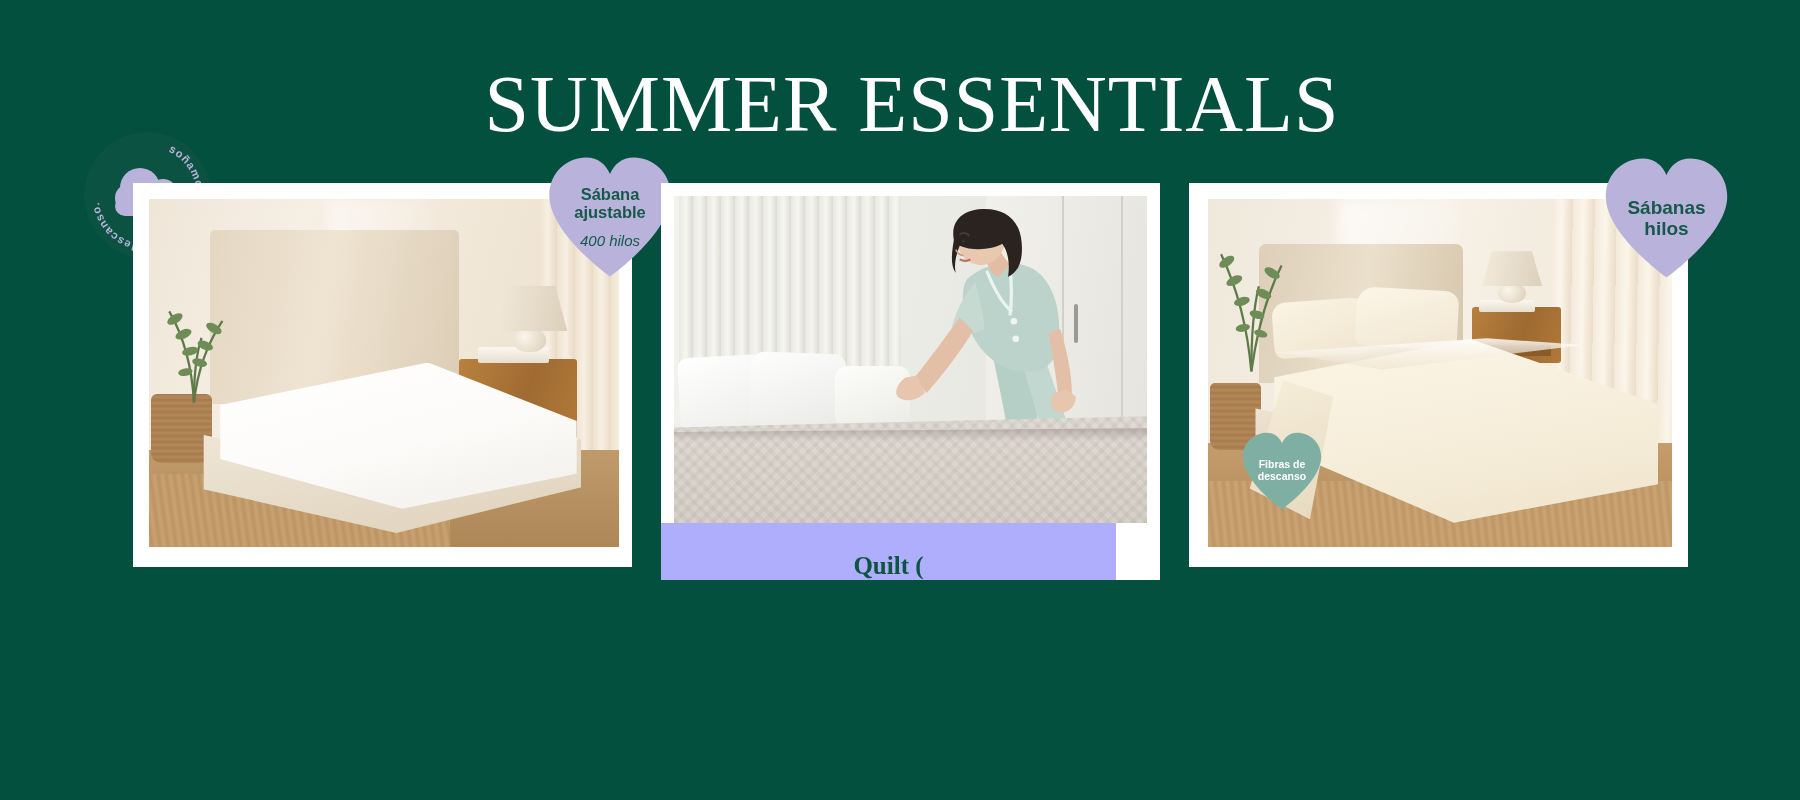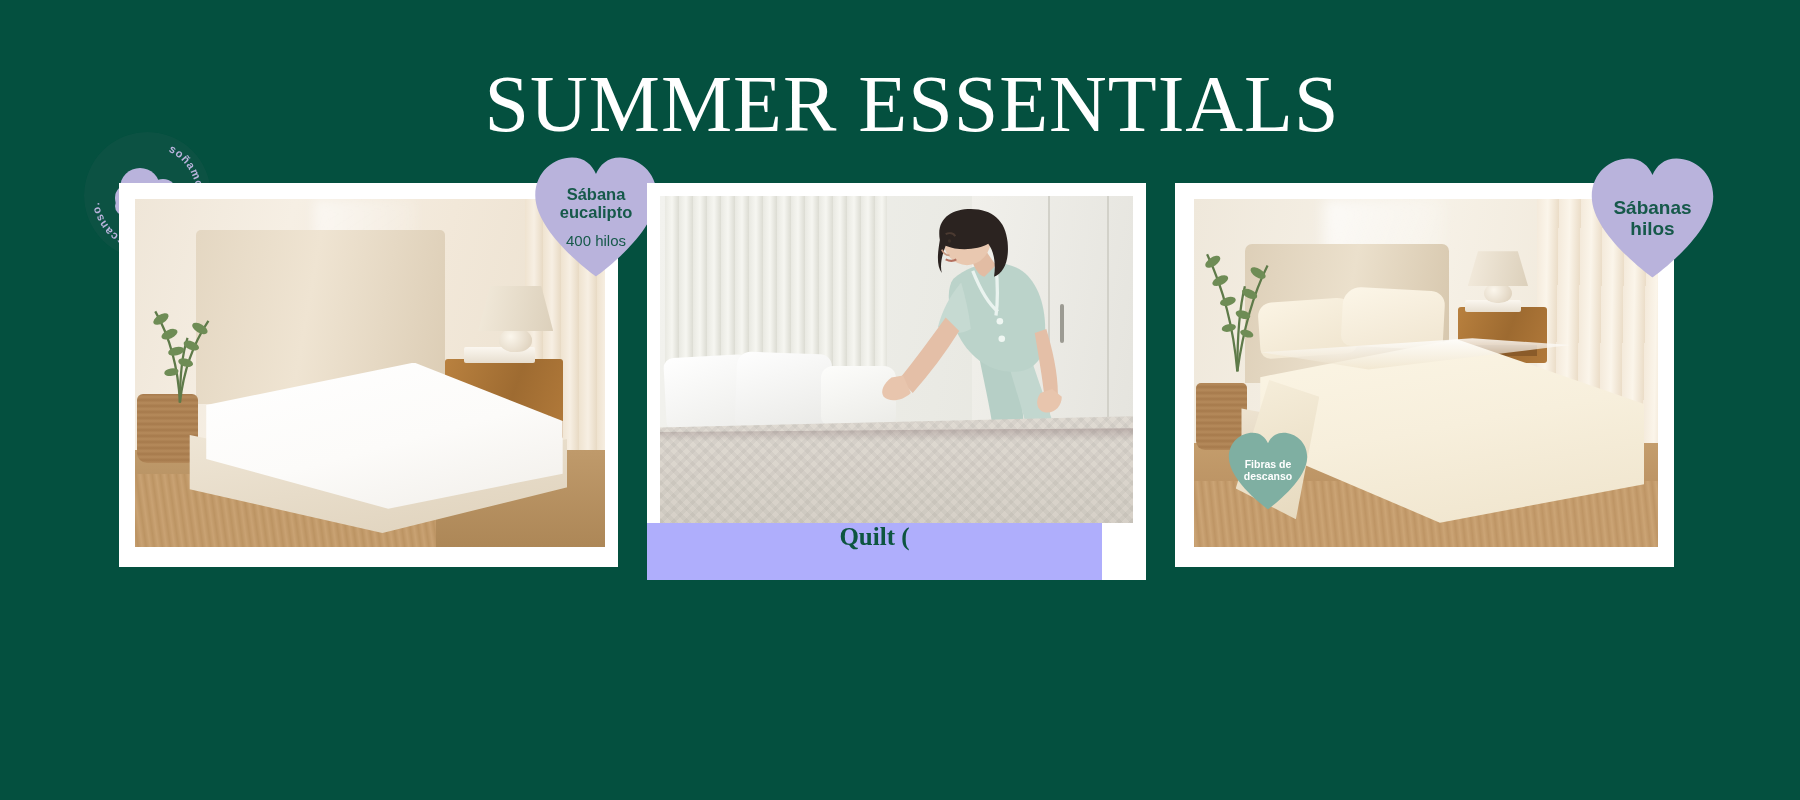--- a/index.html
+++ b/index.html
@@ -24,21 +24,21 @@
     font-weight: 400;
     letter-spacing: 1px;
     color: #FFFFFF;
     line-height: 1.05;
     white-space: nowrap;
   }
 
   
   .panel-row {
     position: absolute;
-    top: 183px; left: 119px;
+    top: 183px; left: 133px;
     width: 1556px;
     display: flex;
     gap: 29px;
     align-items: flex-start;
   }
   .panel { position: relative; }
 
   .frame {
     background: #FFFFFF;
     position: relative;
@@ -59,21 +59,21 @@
     overflow: hidden;
     background: #EFE7DC;
   }
 
   
   .caption-bar {
     width: 455px;
     margin-left: -13px;
     height: 57px;
     background: #AFAEFC;
-    display: flex; align-items: flex-start; justify-content: center;
+    display: flex; align-items: flex-end; justify-content: center;
     font-family: "Liberation Serif", serif;
     font-size: 25px;
     color: #0D5540;
     white-space: nowrap;
   }
   .caption-bar .cap-bold { font-weight: bold; }
   .caption-bar .cap-reg { font-weight: 400; }
 
   
   .heart {
@@ -86,21 +86,21 @@
   .heart svg { position: absolute; inset: 0; width: 100%; height: 100%; }
   .heart .htext { position: relative; z-index: 2; }
 
   
   .heart-1 {
     width: 130px; height: 124px;
     top: -28px; right: -43px;
     color: #B9B3DC;
   }
   .heart-1 .t1 { font-size: 16.5px; font-weight: bold; color: #16594A; }
-  .heart-1 .t2 { font-size: 15px; font-weight: 400; color: #16594A; margin-top: 11px; }
+  .heart-1 .t2 { font-size: 15px; font-weight: 400; color: #16594A; margin-top: 11px; font-style: italic; }
 
   
   .heart-3 {
     width: 131px; height: 124px;
     top: -27px; right: -44px;
     color: #B9B3DC;
   }
   .heart-3 .t1 { font-size: 19px; font-weight: bold; color: #16594A; }
 
   
@@ -318,21 +318,21 @@
         <div class="ph p1-mattress"></div>
       </div>
     </div>
 
     <div class="heart heart-1">
       <svg viewBox="0 0 100 98" aria-hidden="true">
         <path d="M50,96 C50,96 2,62 2,32 C2,13 17,2 31,2 C41,2 47,8 50,15 C53,8 59,2 69,2 C83,2 98,13 98,32 C98,62 50,96 50,96 Z" fill="#B9B3DC"></path>
       </svg>
       <div class="htext">
         <div class="t1">Sábana</div>
-        <div class="t1">eucalipto</div>
+        <div class="t1">ajustable</div>
         <div class="t2">400 hilos</div>
       </div>
     </div>
   </div>
 
   <div class="panel panel-2">
     <div class="frame">
       <div class="photo">
         <div class="ph p2-wall"></div>
         <div class="ph p2-flute"></div>

